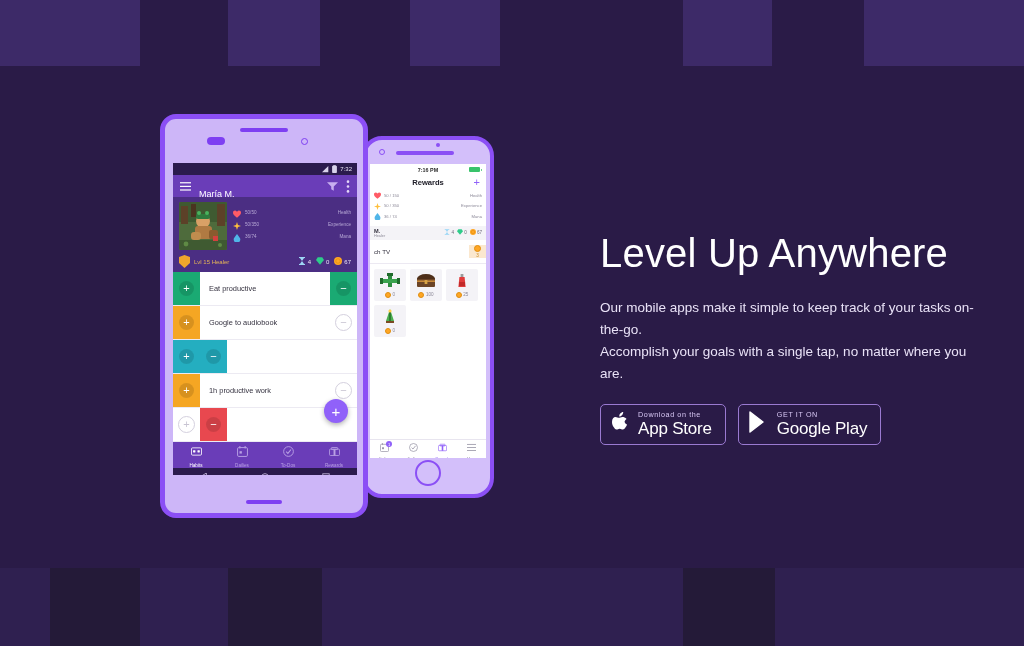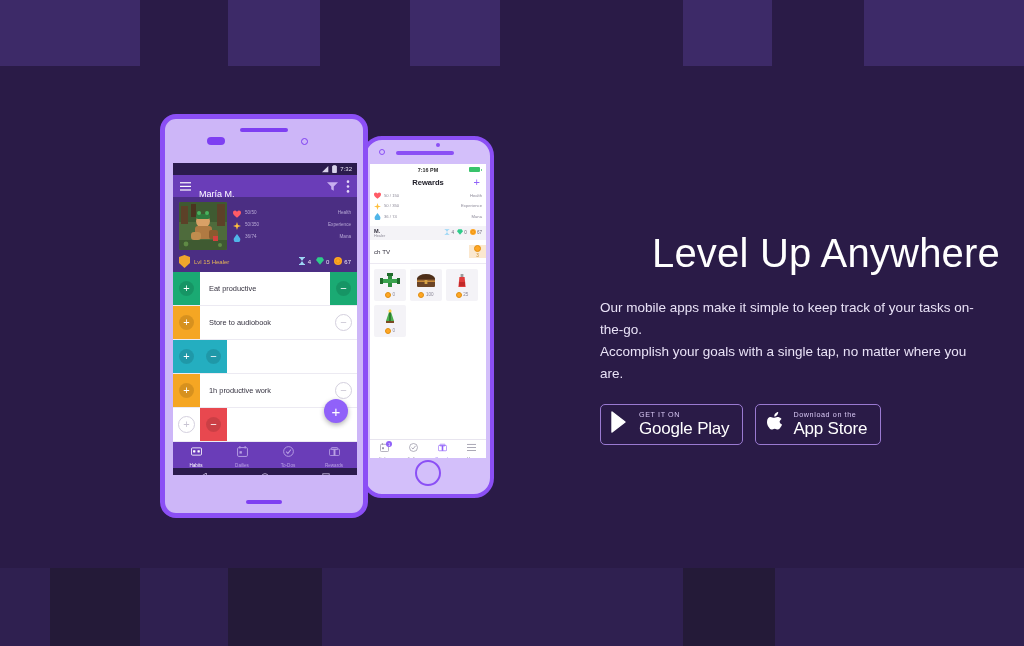--- a/index.html
+++ b/index.html
@@ -16,21 +16,21 @@
   .band-top{top:0;height:66px;background:#2a1b47;}
   .band-bottom{top:568px;height:78px;background:#2f2050;}
   .blk{position:absolute;top:0;height:100%;}
   .band-top .blk{background:#3d2a68;}
   .band-bottom .blk{background:#241a38;}
 
   
   .hero{position:absolute;left:600px;top:232px;width:400px;}
   .hero h1{
     margin:0;font-size:40px;line-height:1.08;font-weight:400;
-    color:#ffffff;letter-spacing:.2px;text-align:right;
+    color:#ffffff;letter-spacing:.2px;
   }
   .hero p{
     margin:22px 0 0 0;font-size:13.5px;line-height:1.62;color:#e9e2f7;
     font-weight:400;max-width:385px;
   }
   .badges{margin-top:19px;display:flex;gap:12px;}
   .badge{
     display:flex;align-items:center;gap:8px;
     border:1.5px solid #9a7ad1;border-radius:5px;
     padding:6px 13px 6px 10px;color:#d9c9f5;background:transparent;
@@ -530,21 +530,21 @@
               </span>
     <span class="htxt">Eat productive</span>
     <span class="hbtn" style="background:#1aaa73">
                 <span class="hcirc" style="background: rgba(0, 0, 0, 0.12);">−</span>
               </span>
             </div>
             <div class="hrow">
               <span class="hbtn" style="background:#f5a623">
                 <span class="hcirc" style="background: rgba(0, 0, 0, 0.12);">+</span>
               </span>
-    <span class="htxt">Store to audiobook</span>
+    <span class="htxt">Google to audiobook</span>
     <span class="hbtn" style="background:#fff">
                 <span class="hcirc ghost">−</span>
               </span>
             </div>
             <div class="hrow">
               <span class="hbtn" style="background:#24aec0">
                 <span class="hcirc" style="background: rgba(0, 0, 0, 0.12);">+</span>
               </span>
     <span class="hbtn" style="background:#24aec0">
                 <span class="hcirc" style="background: rgba(0, 0, 0, 0.12);">−</span>
@@ -620,40 +620,40 @@
     </div>
   </div>
 
   <div class="hero">
     <h1>Level Up Anywhere</h1>
     <p>
       <span>Our mobile apps make it simple to keep track of your tasks on-the-go.</span><br>
       <span>Accomplish your goals with a single tap, no matter where you are.</span>
     </p>
     <div class="badges">
+      <a class="badge as">
+        <span class="bico">
+          <svg width="19" height="23" viewBox="0 0 19 23">
+            <path d="M13.4 11.9c0-2.6 2.1-3.8 2.2-3.9-1.2-1.8-3.1-2-3.8-2.1-1.6-.2-3.1.9-3.9.9-.8 0-2.1-.9-3.4-.9C2.7 6 1 7.6 1 10.9c0 1.9.7 3.9 1.6 5.2.8 1.2 1.7 2.5 3 2.4 1.2 0 1.6-.8 3.1-.8s1.9.8 3.1.8c1.3 0 2.1-1.2 2.9-2.4.9-1.3 1.3-2.6 1.3-2.7-.1 0-2.6-1-2.6-3.5z" fill="#fff"></path>
+            <path d="M11.2 4.1c.6-.8 1.1-1.9 1-3-1 0-2.2.6-2.9 1.5-.6.7-1.2 1.9-1 3 1.1.1 2.2-.6 2.9-1.5z" fill="#fff"></path>
+          </svg>
+        </span>
+        <span class="btxt">
+          <span class="btop">Download on the</span>
+          <span class="bbot">App Store</span>
+        </span>
+      </a>
       <a class="badge gp">
         <span class="bico">
           <svg width="20" height="22" viewBox="0 0 20 22">
             <path d="M1 1 L14 11 L1 21 Z" fill="#ffffff"></path>
             <path d="M1 1 L14 11 L1 21 Z" fill="none" stroke="#ffffff" stroke-width="1.4" stroke-linejoin="round"></path>
           </svg>
         </span>
         <span class="btxt">
           <span class="btop">GET IT ON</span>
           <span class="bbot">Google Play</span>
         </span>
       </a>
-      <a class="badge as">
-        <span class="bico">
-          <svg width="19" height="23" viewBox="0 0 19 23">
-            <path d="M13.4 11.9c0-2.6 2.1-3.8 2.2-3.9-1.2-1.8-3.1-2-3.8-2.1-1.6-.2-3.1.9-3.9.9-.8 0-2.1-.9-3.4-.9C2.7 6 1 7.6 1 10.9c0 1.9.7 3.9 1.6 5.2.8 1.2 1.7 2.5 3 2.4 1.2 0 1.6-.8 3.1-.8s1.9.8 3.1.8c1.3 0 2.1-1.2 2.9-2.4.9-1.3 1.3-2.6 1.3-2.7-.1 0-2.6-1-2.6-3.5z" fill="#fff"></path>
-            <path d="M11.2 4.1c.6-.8 1.1-1.9 1-3-1 0-2.2.6-2.9 1.5-.6.7-1.2 1.9-1 3 1.1.1 2.2-.6 2.9-1.5z" fill="#fff"></path>
-          </svg>
-        </span>
-        <span class="btxt">
-          <span class="btop">Download on the</span>
-          <span class="bbot">App Store</span>
-        </span>
-      </a>
     </div>
   </div>
 
 </div>
 
 </body></html>

